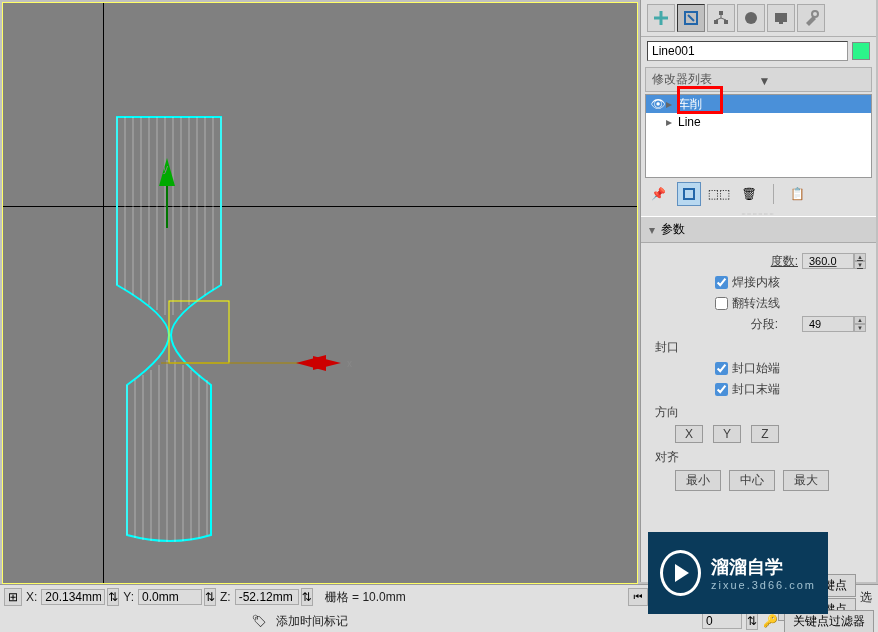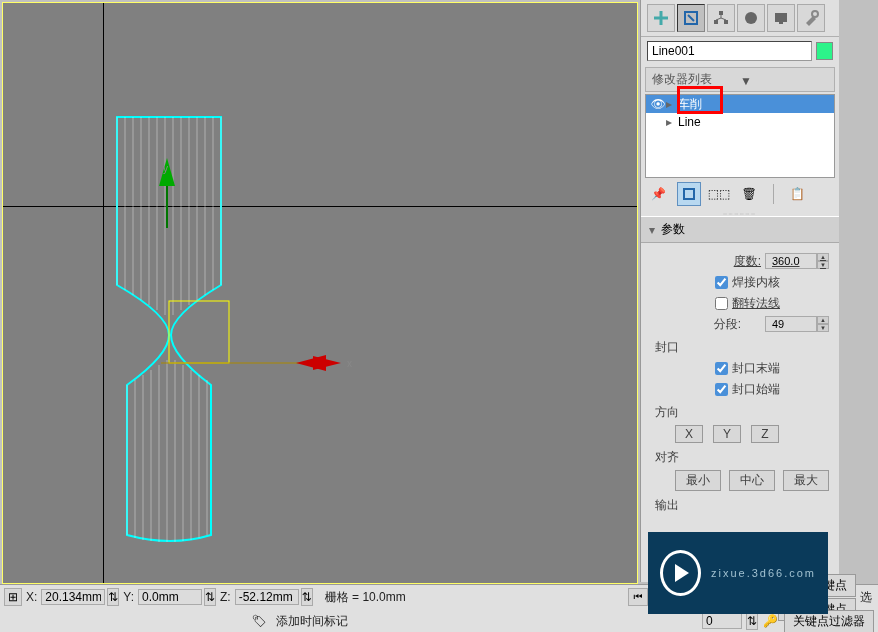--- a/index.html
+++ b/index.html
@@ -17,21 +17,21 @@
   .wg-wire { stroke:#e0e0e0; stroke-width:0.5; fill:none; }
   .wg-sel { stroke:#ffff00; stroke-width:1; fill:none; }
   
   .gizmo-y { position:absolute; left:154px; top:155px; }
   .gizmo-x { position:absolute; left:158px; top:352px; }
   .gizmo-arrow-green { fill:#00aa00; }
   .gizmo-arrow-red { fill:#cc0000; }
   .gizmo-label { font-size:10px; fill:#888; }
   
   
-  .right-panel { width: 199px; background: #e0e0e0; margin-left:2px; border-left:1px solid #999; display:flex; flex-direction:column; }
+  .right-panel { width: 236px; background: #e0e0e0; margin-left:2px; border-left:1px solid #999; display:flex; flex-direction:column; }
   
   .toolbar-row { display:flex; gap:2px; padding:4px 6px; background:#e0e0e0; border-bottom:1px solid #b0b0b0; }
   .tool-btn { width:28px; height:28px; background:#d8d8d8; border:1px solid #aaa; display:flex; align-items:center; justify-content:center; cursor:pointer; }
   .tool-btn.active { background:#c0c0c0; border:1px inset #888; }
   
   .name-row { display:flex; padding:4px 6px; gap:4px; align-items:center; }
   .name-input { flex:1; height:20px; background:#fff; border:1px inset #999; padding:0 4px; font-size:12px; }
   .color-swatch { width:18px; height:18px; background:#2cf48a; border:1px solid #888; }
   
   .dropdown-row { display:flex; align-items:flex-end; padding:3px 6px; background:#d8d8d8; border:1px solid #b0b0b0; margin:2px 4px; }
@@ -244,60 +244,59 @@
           <div class="arrows">
               <div>▲</div>
               <div>▼</div>
             </div>
         </div>
       </div>
       <div class="param-row" style="padding-left:60px;">
         <input type="checkbox" class="check" checked="" style="">
         <label>焊接内核</label>
       </div>
-      <div class="param-row" style="padding-left:60px;text-decoration:underline;">
+      <div class="param-row" style="padding-left:60px;">
         <input type="checkbox" class="check" style="">
         <label>翻转法线</label>
       </div>
       <div class="param-row" style="justify-content:flex-end;gap:20px;">
         <span class="param-label">分段:</span>
         <div class="spinner">
           <input value="49" style="">
           <div class="arrows">
               <div>▲</div>
               <div>▼</div>
             </div>
         </div>
       </div>
 
       <div class="sub-heading">封口</div>
       <div class="param-row" style="padding-left:60px;">
         <input type="checkbox" class="check" checked="" style="">
-        <label>封口末端</label>
+        <label>封口始端</label>
       </div>
       <div class="param-row" style="padding-left:60px;">
         <input type="checkbox" class="check" checked="" style="">
-        <label>封口始端</label>
+        <label>封口末端</label>
       </div>
 
       <div class="sub-heading">方向</div>
       <div class="axis-btns">
         <div class="axis-btn">X</div>
         <div class="axis-btn">Y</div>
         <div class="axis-btn">Z</div>
       </div>
 
       <div class="sub-heading">对齐</div>
       <div class="align-btns">
         <div class="align-btn">最小</div>
         <div class="align-btn">中心</div>
         <div class="align-btn">最大</div>
       </div>
 
-      <div class="sub-heading">输出</div>
     </div>
   </div>
 </div>
 
 <div class="bottom-bar">
   <div class="bb-row1">
     <div class="bb-icon">⊞</div>
     <span class="bb-label">X:</span>
     <input class="bb-input" value="20.134mm" style="">
     <div class="bb-icon" style="width:12px;">⇅</div>
@@ -334,15 +333,16 @@
       <span class="big-btn">关键点过滤器</span>
     </div>
   </div>
 </div>
 
 <div class="watermark">
   <div class="wm-icon">
       <div class="wm-play"></div>
     </div>
   <div class="wm-text">
+    <div class="line1">溜溜自学</div>
     <div class="line2">zixue.3d66.com</div>
   </div>
 </div>
 
 </body></html>

